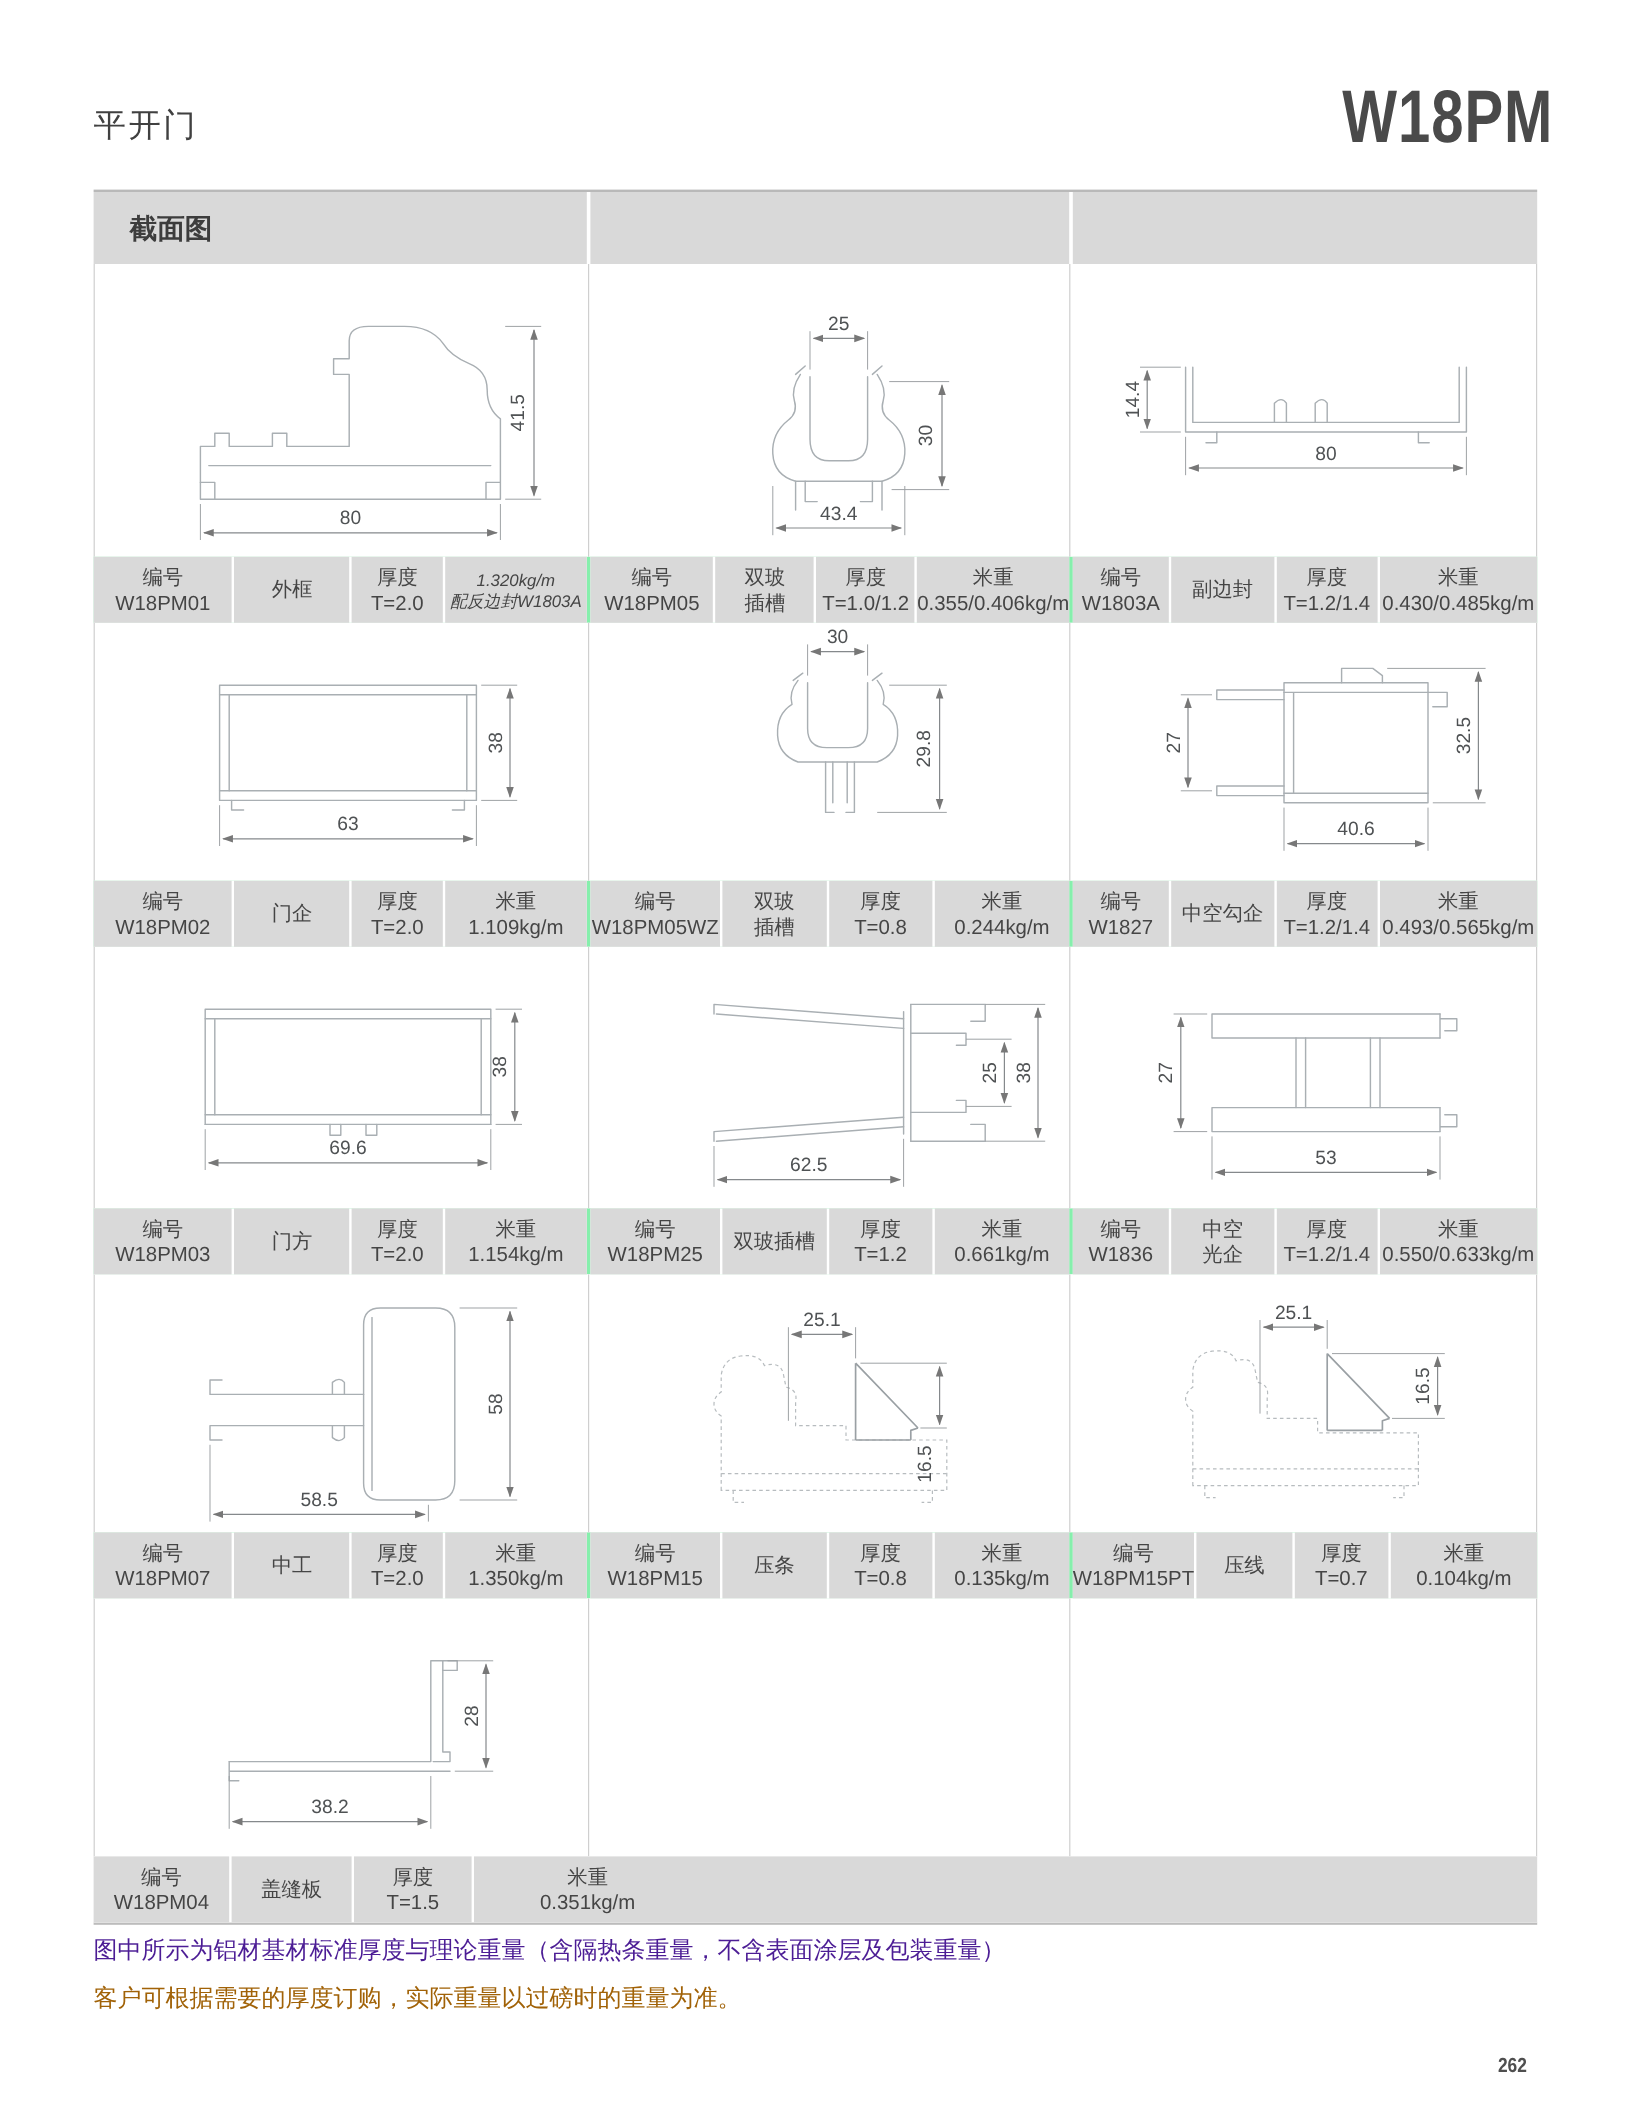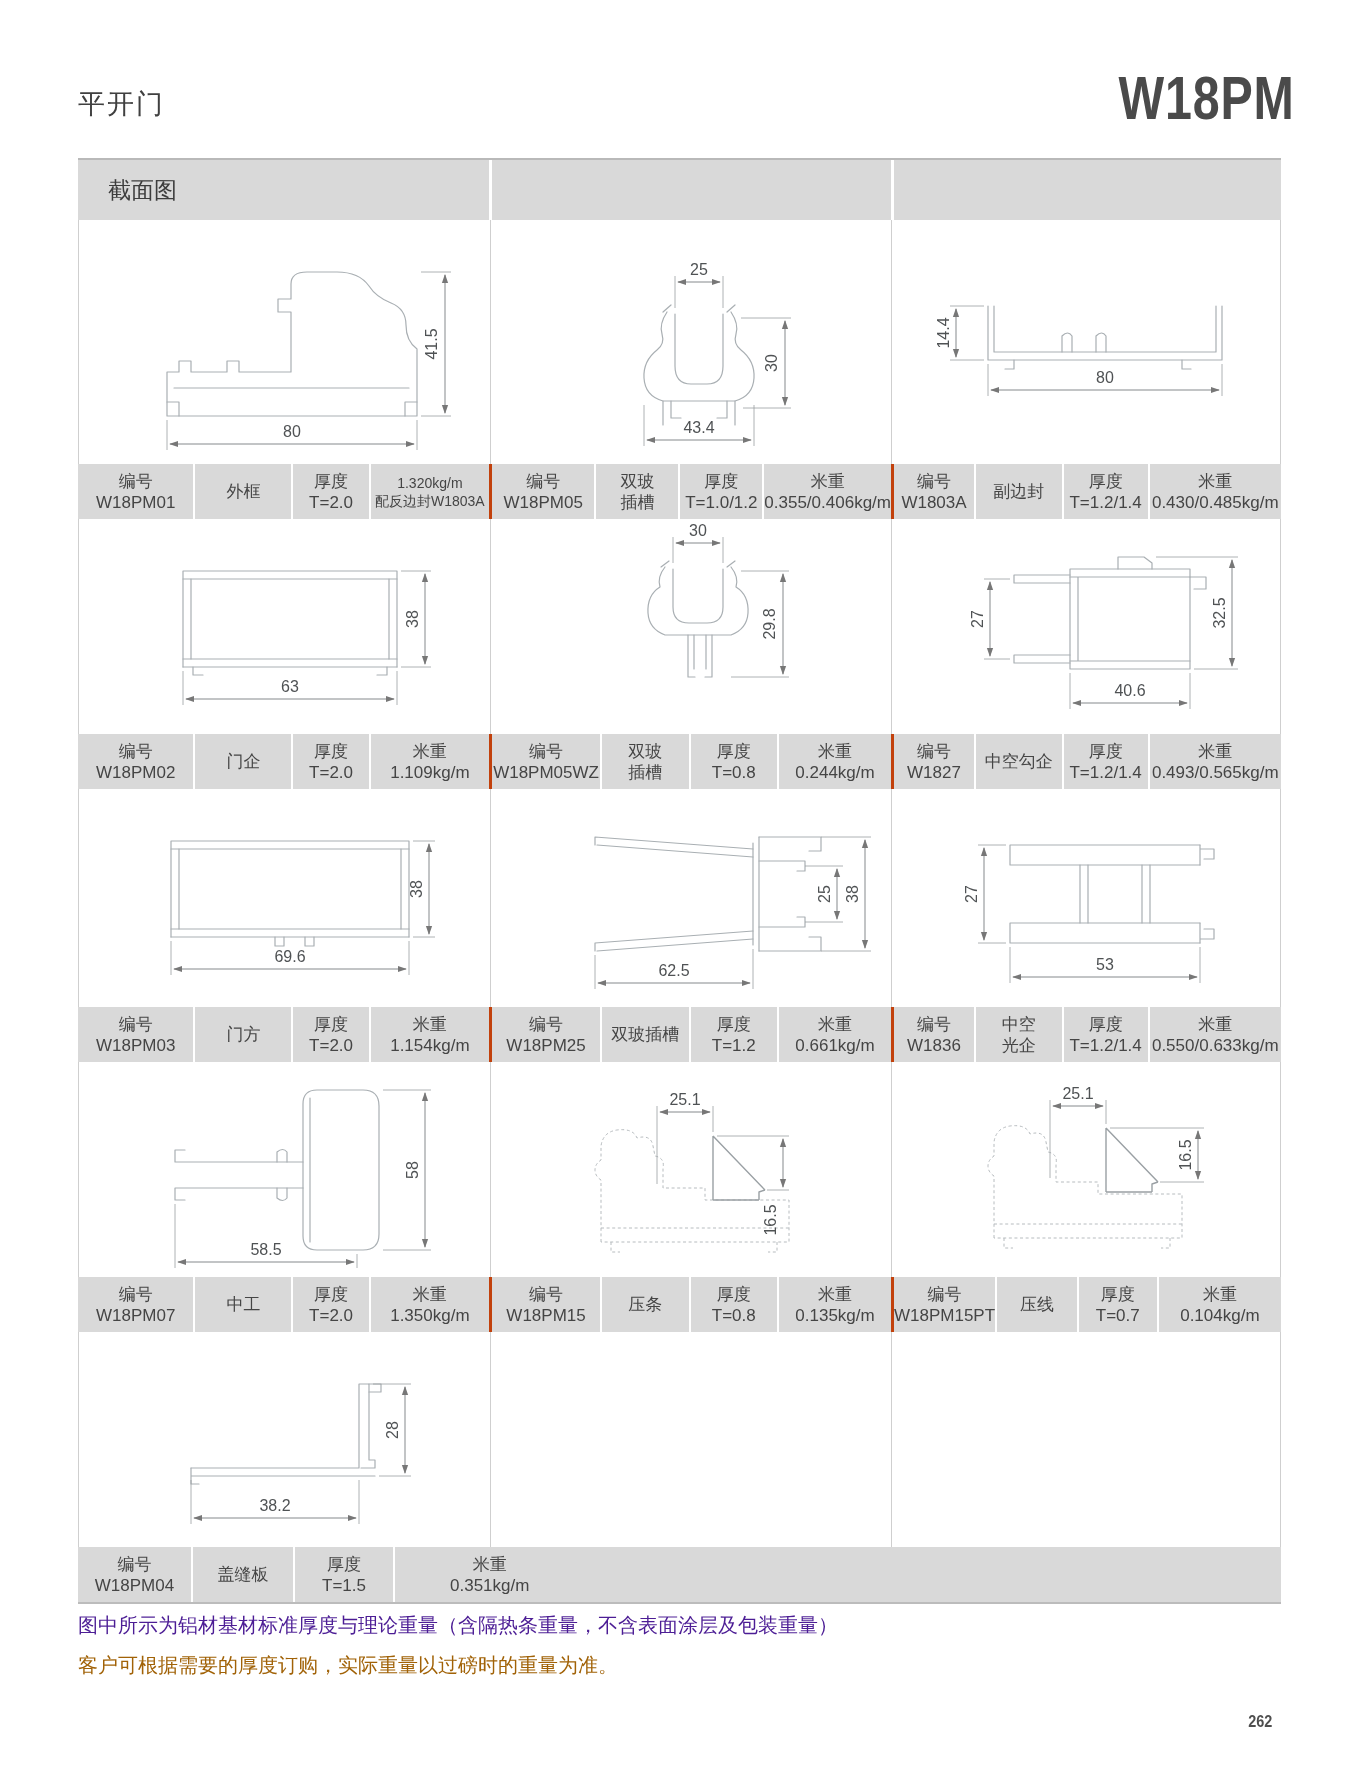--- a/index.html
+++ b/index.html
@@ -6,37 +6,37 @@
   .page{position:relative;width:1358px;height:1770px;background:#fff;overflow:hidden;
         font-family:"Liberation Sans","DejaVu Sans",sans-serif;color:#454545;}
   
   .cat-title{position:absolute;left:78px;top:86px;font-size:27px;letter-spacing:2px;color:#404040;}
   .series-code{position:absolute;right:64px;top:62px;font-size:62px;font-weight:700;color:#4a4a4a;
                transform:scaleX(0.78);transform-origin:100% 50%;letter-spacing:1px;}
   
   .sheet{position:absolute;left:78px;top:158px;width:1203px;border-bottom:2px solid #bcbcbc;}
   .thead{display:flex;gap:3px;background:#fff;border-top:2px solid #b9b9b9;}
   .thead .th{height:60px;background:#d9d9d9;display:flex;align-items:center;}
-  .th1{width:411px;padding-left:30px;box-sizing:border-box;font-size:23px;font-weight:400;color:#3d3d3d;}
+  .th1{width:411px;padding-left:30px;box-sizing:border-box;font-size:23px;font-weight:700;color:#3d3d3d;}
   .th2{width:399px;}  .th3{width:387px;}
   .drow{display:grid;grid-template-columns:412px 401px 390px;box-sizing:border-box;
         border-left:1px solid #cfcfcf;border-right:1px solid #cfcfcf;background:#fff;}
   .dcell{border-right:1px solid #cfcfcf;overflow:hidden;}
   .dcell:last-child{border-right:none;}
   .dcell svg{display:block;}
-  .specrow{display:flex;gap:3px;background:#c2410c;}
+  .specrow{display:flex;gap:3px;background:#86efac;}
   .sblock{display:grid;gap:2px;background:#fff;height:55px;}
   .b1{width:411px;grid-template-columns:28.5fr 23.7fr 18.6fr 29.2fr;}
   .b2{width:399px;grid-template-columns:27.5fr 22fr 22fr 28.5fr;}
   .b3{width:387px;grid-template-columns:21fr 22.5fr 22fr 34.5fr;}
   .b5{width:1203px;grid-template-columns:113px 100px 98px 1fr;}
   .scell{background:#d9d9d9;display:flex;flex-direction:column;justify-content:center;align-items:center;
          font-size:17px;line-height:21px;text-align:center;color:#454545;}
   .scell .nm{white-space:pre-line;}
-  .scell.sm{font-size:14px;line-height:18px;}
+  .scell.sm{font-size:14px;line-height:18px;font-style:italic;}
   .scell.wleft{align-items:flex-start;padding-left:55px;box-sizing:border-box;}
   .scell.wleft .inb{display:inline-block;text-align:center;}
   
   .prof path, .prof line{fill:none;stroke:#a9afb3;stroke-width:1.2;stroke-linejoin:round;stroke-linecap:round;}
   .prof2 path{fill:none;stroke:#9aa0a4;stroke-width:1.4;stroke-linejoin:round;}
   .ghost path{fill:none;stroke:#b7bcbf;stroke-width:1;stroke-dasharray:3 2.6;}
   line.d{stroke:#85898c;stroke-width:1;}
   line.x{stroke:#9a9ea1;stroke-width:0.8;}
   svg text{fill:#4f5254;font-size:16px;font-family:"Liberation Sans","DejaVu Sans",sans-serif;}
   

